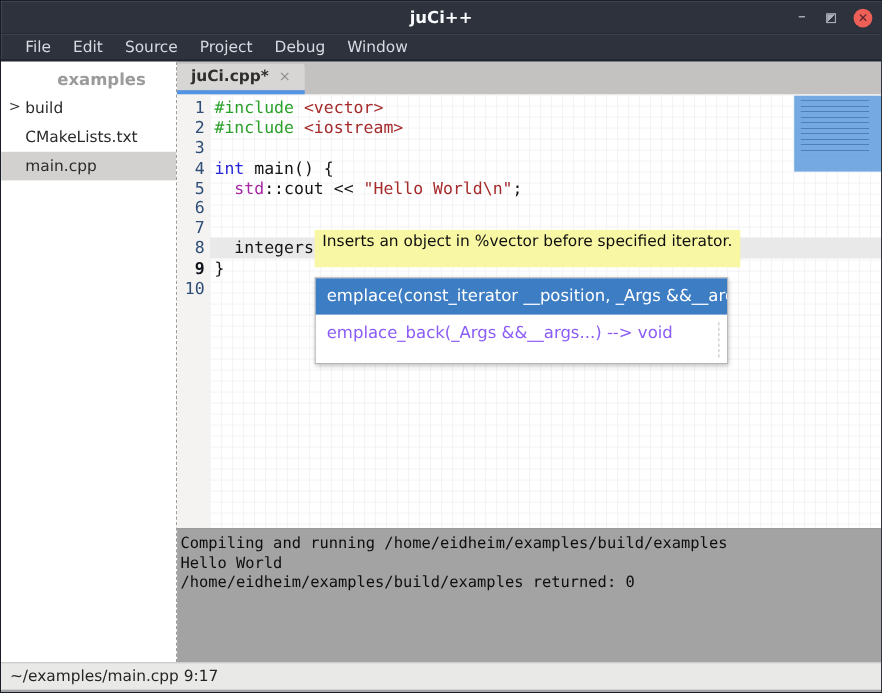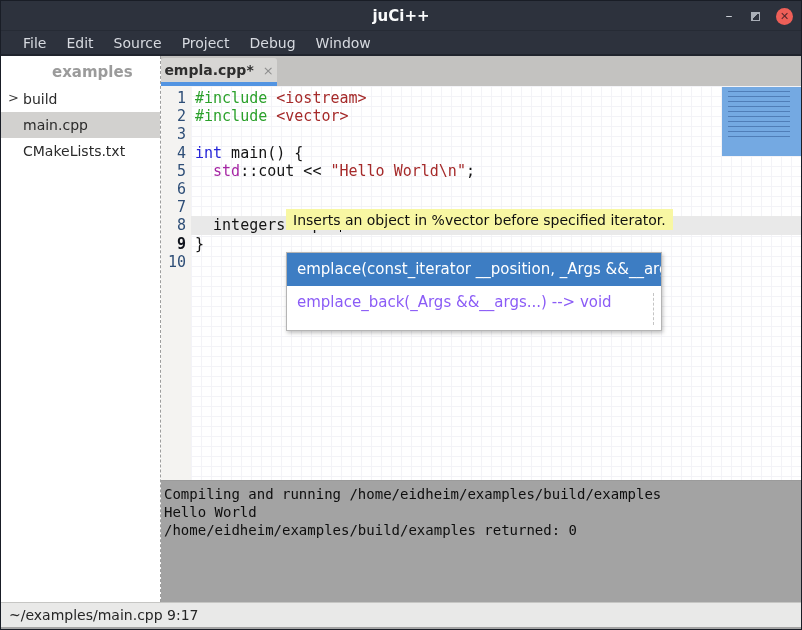--- a/index.html
+++ b/index.html
@@ -79,21 +79,21 @@
   .tk-inc  { color:#a52a2a; }
   .tk-kw   { color:#2626d8; }
   .tk-type { color:#3b6ac9; }
   .tk-green{ color:#3da13d; }
   .tk-ns   { color:#a626a4; }
   .tk-str  { color:#a52a2a; }
   .tk-pl   { color:#141414; }
   .tk-cursor { display:inline-block; width:1px; height:15px; background:#000; vertical-align:-2px; }
   
   .tooltip {
-    position:absolute; left:125px; top:123px; height:21px;
+    position:absolute; left:125px; top:123px; height:34px;
     background:#f8f7a3; color:#101010; font-family:"DejaVu Sans", sans-serif;
     font-size:14px; line-height:23px; padding:0 7px; white-space:nowrap; z-index:4;
   }
   .completion {
     position:absolute; left:125px; top:166px; width:376px;
     background:#fff; border:1px solid #b4b4b4;
     box-shadow:1px 2px 4px rgba(0,0,0,.25); z-index:5; padding-bottom:11px;
   }
   .comp-item {
     height:33px; line-height:33px; padding:0 10px;
@@ -147,55 +147,55 @@
 
   <div class="content">
 
     <div class="sidebar">
       <div class="sidebar-header">examples</div>
       <div id="tree">
           <div class="tree-item">
             <span class="chevron">&gt;</span>
             <span>build</span>
           </div>
+          <div class="tree-item">
+            <span>CMakeLists.txt</span>
+          </div>
           <div class="tree-item selected">
             <span>main.cpp</span>
           </div>
-          <div class="tree-item">
-            <span>CMakeLists.txt</span>
-          </div>
         </div>
     </div>
 
     <div class="rightpane">
 
       <div class="tabbar">
         <div class="tab">
-          <span>empla.cpp*</span>
+          <span>juCi.cpp*</span>
           <span class="tab-close">×</span>
         </div>
         <div class="tab-underline"></div>
       </div>
 
       <div class="editor">
         <div class="gutter" id="gutter">
             <div class="ln">1</div>
             <div class="ln">2</div>
             <div class="ln">3</div>
             <div class="ln">4</div>
             <div class="ln">5</div>
             <div class="ln">6</div>
             <div class="ln">7</div>
             <div class="ln">8</div>
             <div class="ln current">9</div>
             <div class="ln">10</div>
           </div>
         <div class="code-area" id="code">
+            <div class="code-line"><span class="tk-pp">#include </span><span class="tk-inc">&lt;vector&gt;</span></div>
             <div class="code-line"><span class="tk-pp">#include </span><span class="tk-inc">&lt;iostream&gt;</span></div>
-            <div class="code-line"><span class="tk-pp">#include </span><span class="tk-inc">&lt;vector&gt;</span></div>
             <div class="code-line"></div>
             <div class="code-line"><span class="tk-kw">int</span><span class="tk-pl"> main() {</span></div>
             <div class="code-line"><span class="tk-pl">  </span><span class="tk-ns">std</span><span class="tk-pl">::cout &lt;&lt; </span><span class="tk-str">"Hello World\n"</span><span class="tk-pl">;</span></div>
             <div class="code-line"></div>
             <div class="code-line"></div>
             <div class="code-line current"><span class="tk-pl">  integers.empla</span><span class="tk-cursor"></span></div>
             <div class="code-line"><span class="tk-pl">}</span></div>
           </div>
 
         <div class="tooltip">Inserts an object in %vector before specified iterator.</div>

